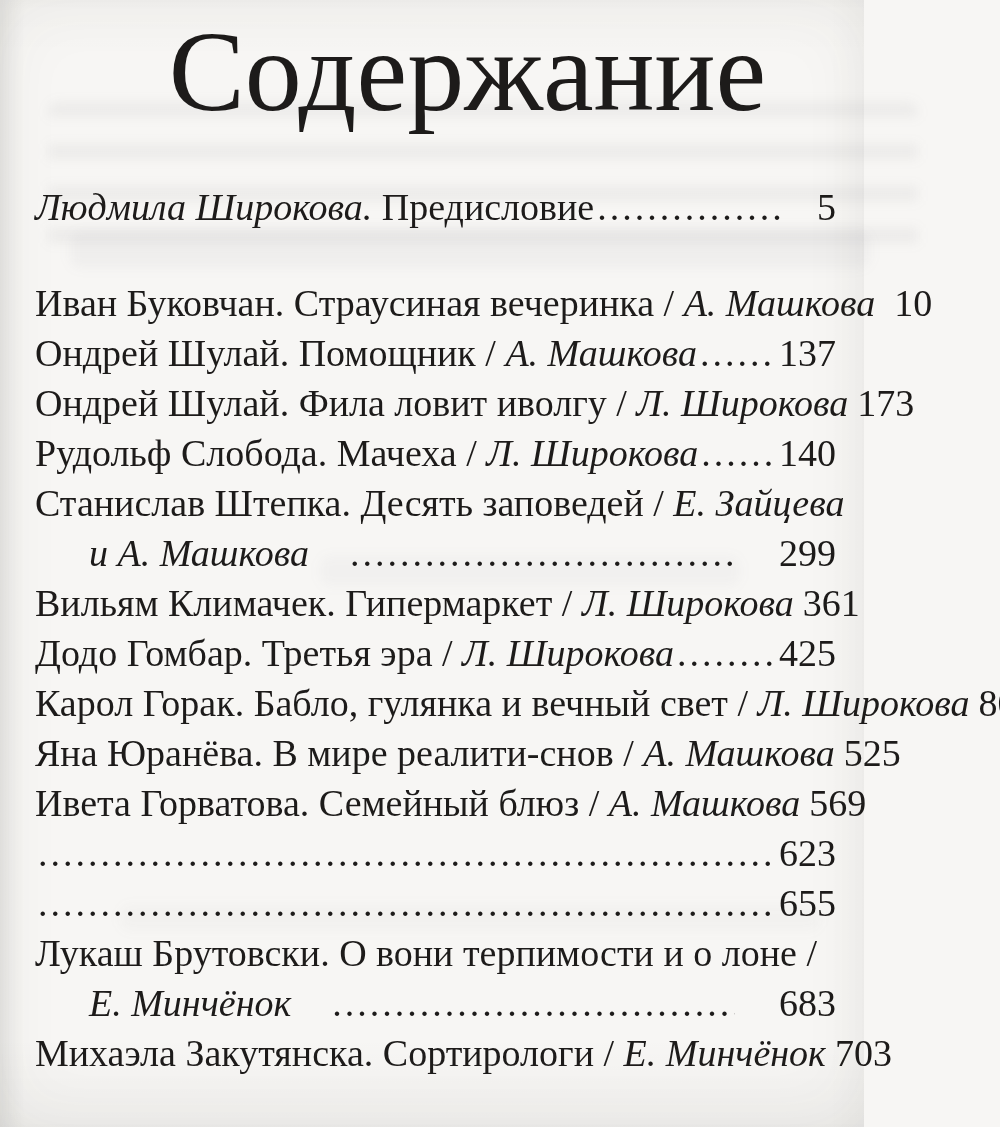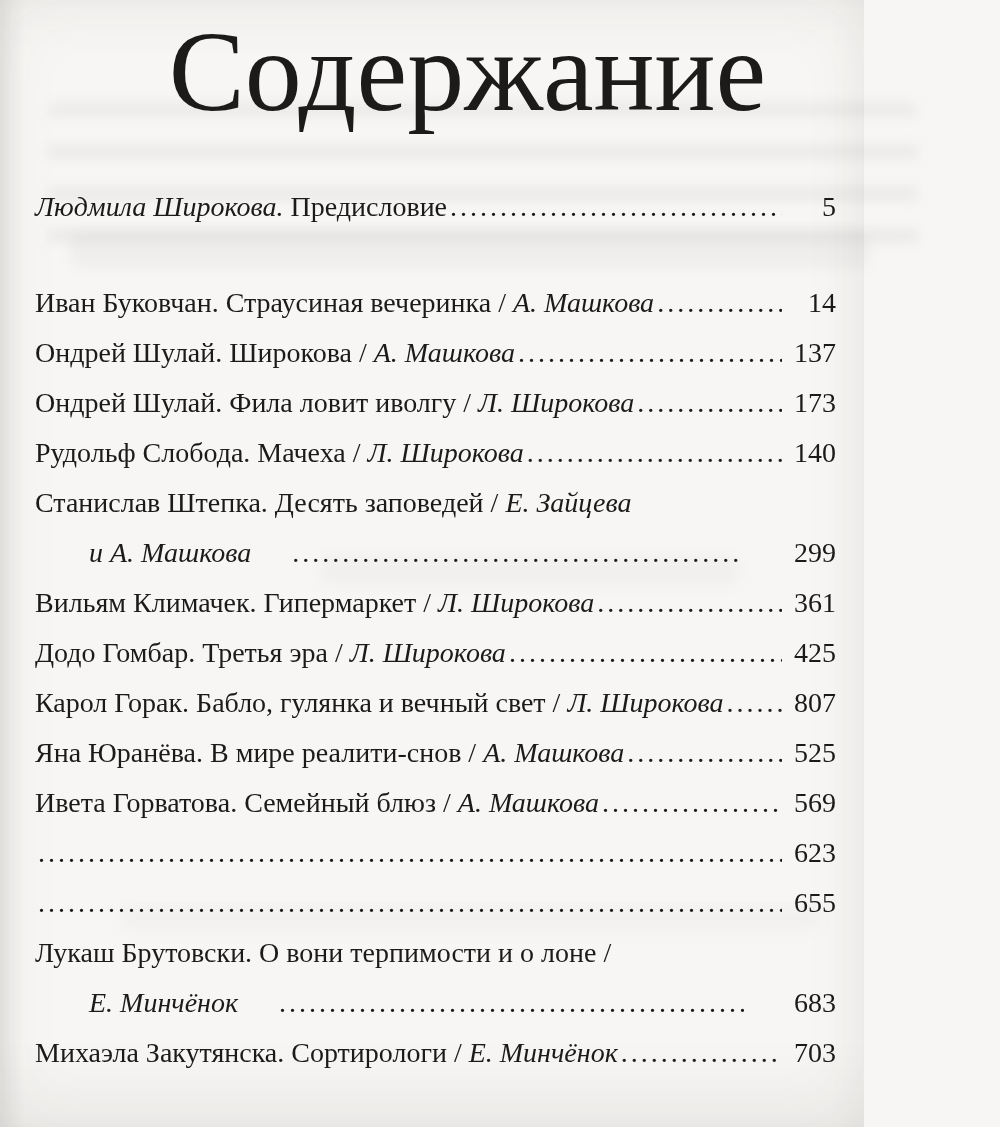--- a/index.html
+++ b/index.html
@@ -71,21 +71,21 @@
     letter-spacing: 0px;
     white-space: nowrap;
   }
   .toc {
     position: relative;
     margin-top: 54px;
   }
   .line {
     display: flex;
     align-items: baseline;
-    font-size: 28px;
+    font-size: 38px;
     line-height: 50px;
     white-space: nowrap;
   }
   .line.indent { padding-left: 54px; gap: 38px; }
   .entry.gap-after { margin-bottom: 46px; }
   .txt { flex: 0 0 auto; }
   .it { font-style: italic; }
   .dots {
     flex: 1 1 auto;
     min-width: 0;
@@ -119,26 +119,26 @@
         <div class="line">
           <span class="txt"><span class="it">Людмила Широкова.</span><span> Предисловие</span></span>
           <span class="dots"></span>
           <span class="num">5</span>
         </div>
       </div>
       <div class="entry">
         <div class="line">
           <span class="txt"><span>Иван Буковчан. Страусиная вечеринка / </span><span class="it">А. Машкова</span></span>
           <span class="dots"></span>
-          <span class="num">14</span>
-        </div>
-      </div>
-      <div class="entry">
-        <div class="line">
-          <span class="txt"><span>Ондрей Шулай. Широкова / </span><span class="it">А. Машкова</span></span>
+          <span class="num">10</span>
+        </div>
+      </div>
+      <div class="entry">
+        <div class="line">
+          <span class="txt"><span>Ондрей Шулай. Помощник / </span><span class="it">А. Машкова</span></span>
           <span class="dots"></span>
           <span class="num">137</span>
         </div>
       </div>
       <div class="entry">
         <div class="line">
           <span class="txt"><span>Ондрей Шулай. Фила ловит иволгу / </span><span class="it">Л. Широкова</span></span>
           <span class="dots"></span>
           <span class="num">173</span>
         </div>

